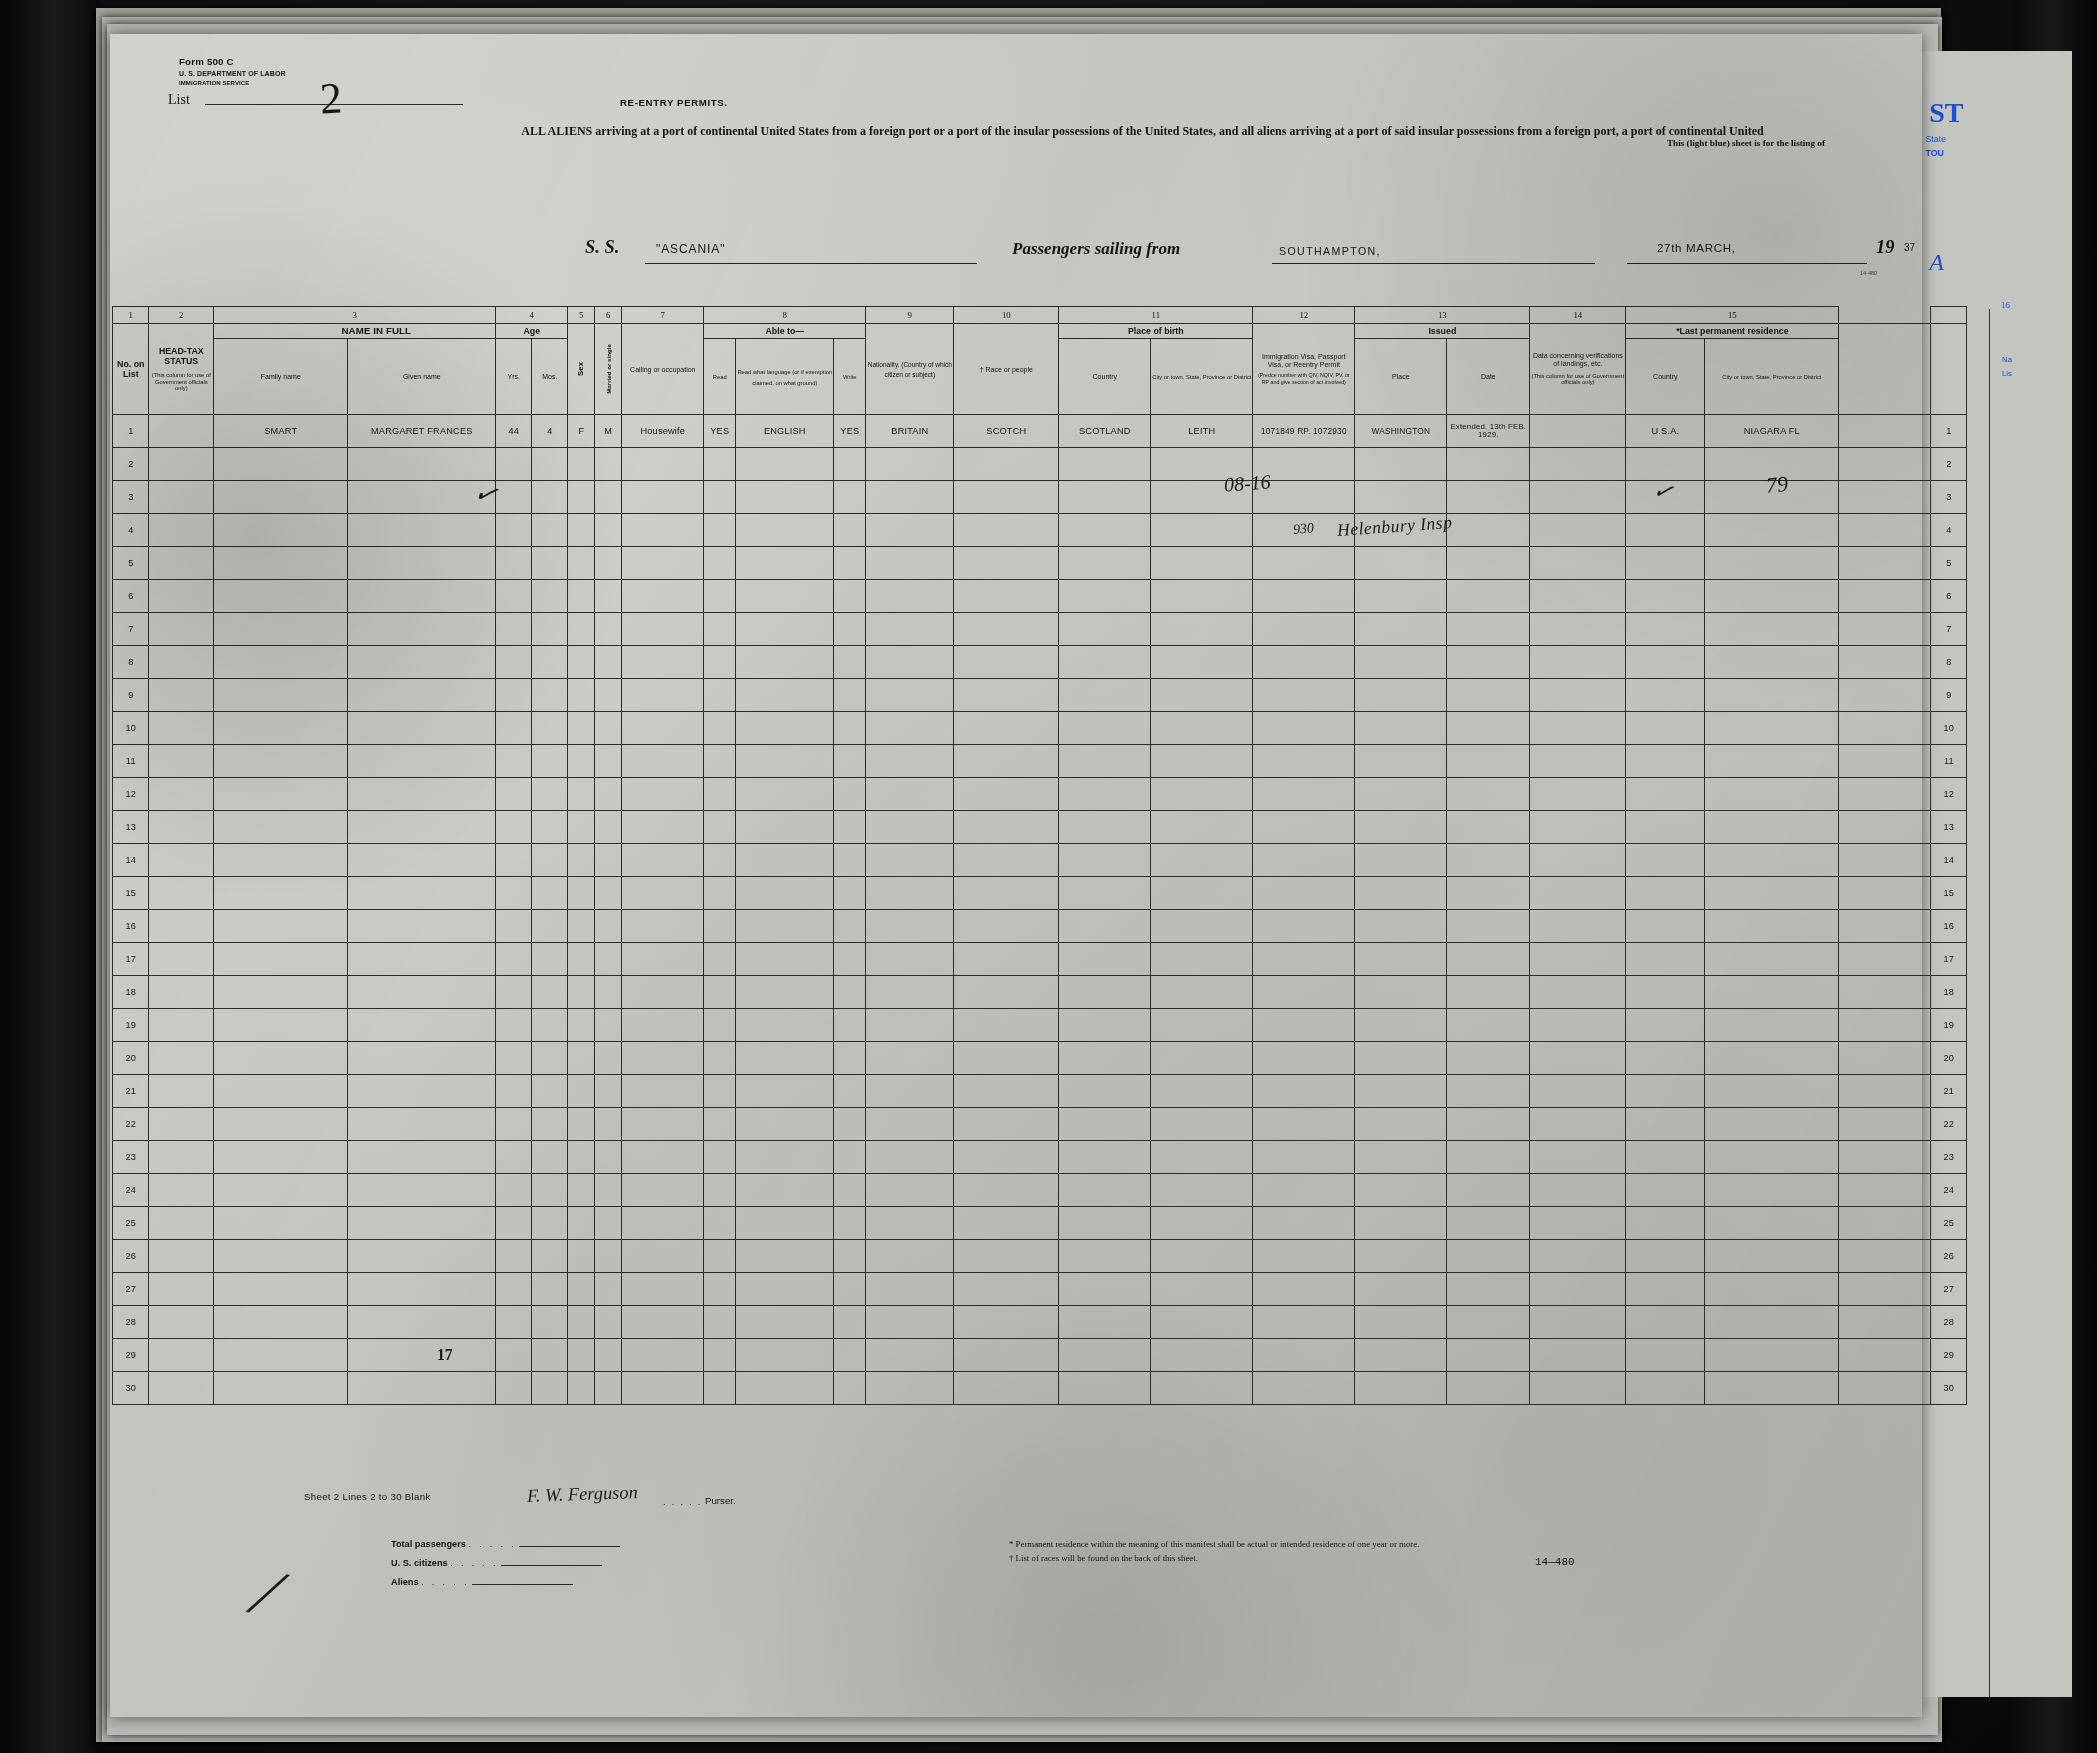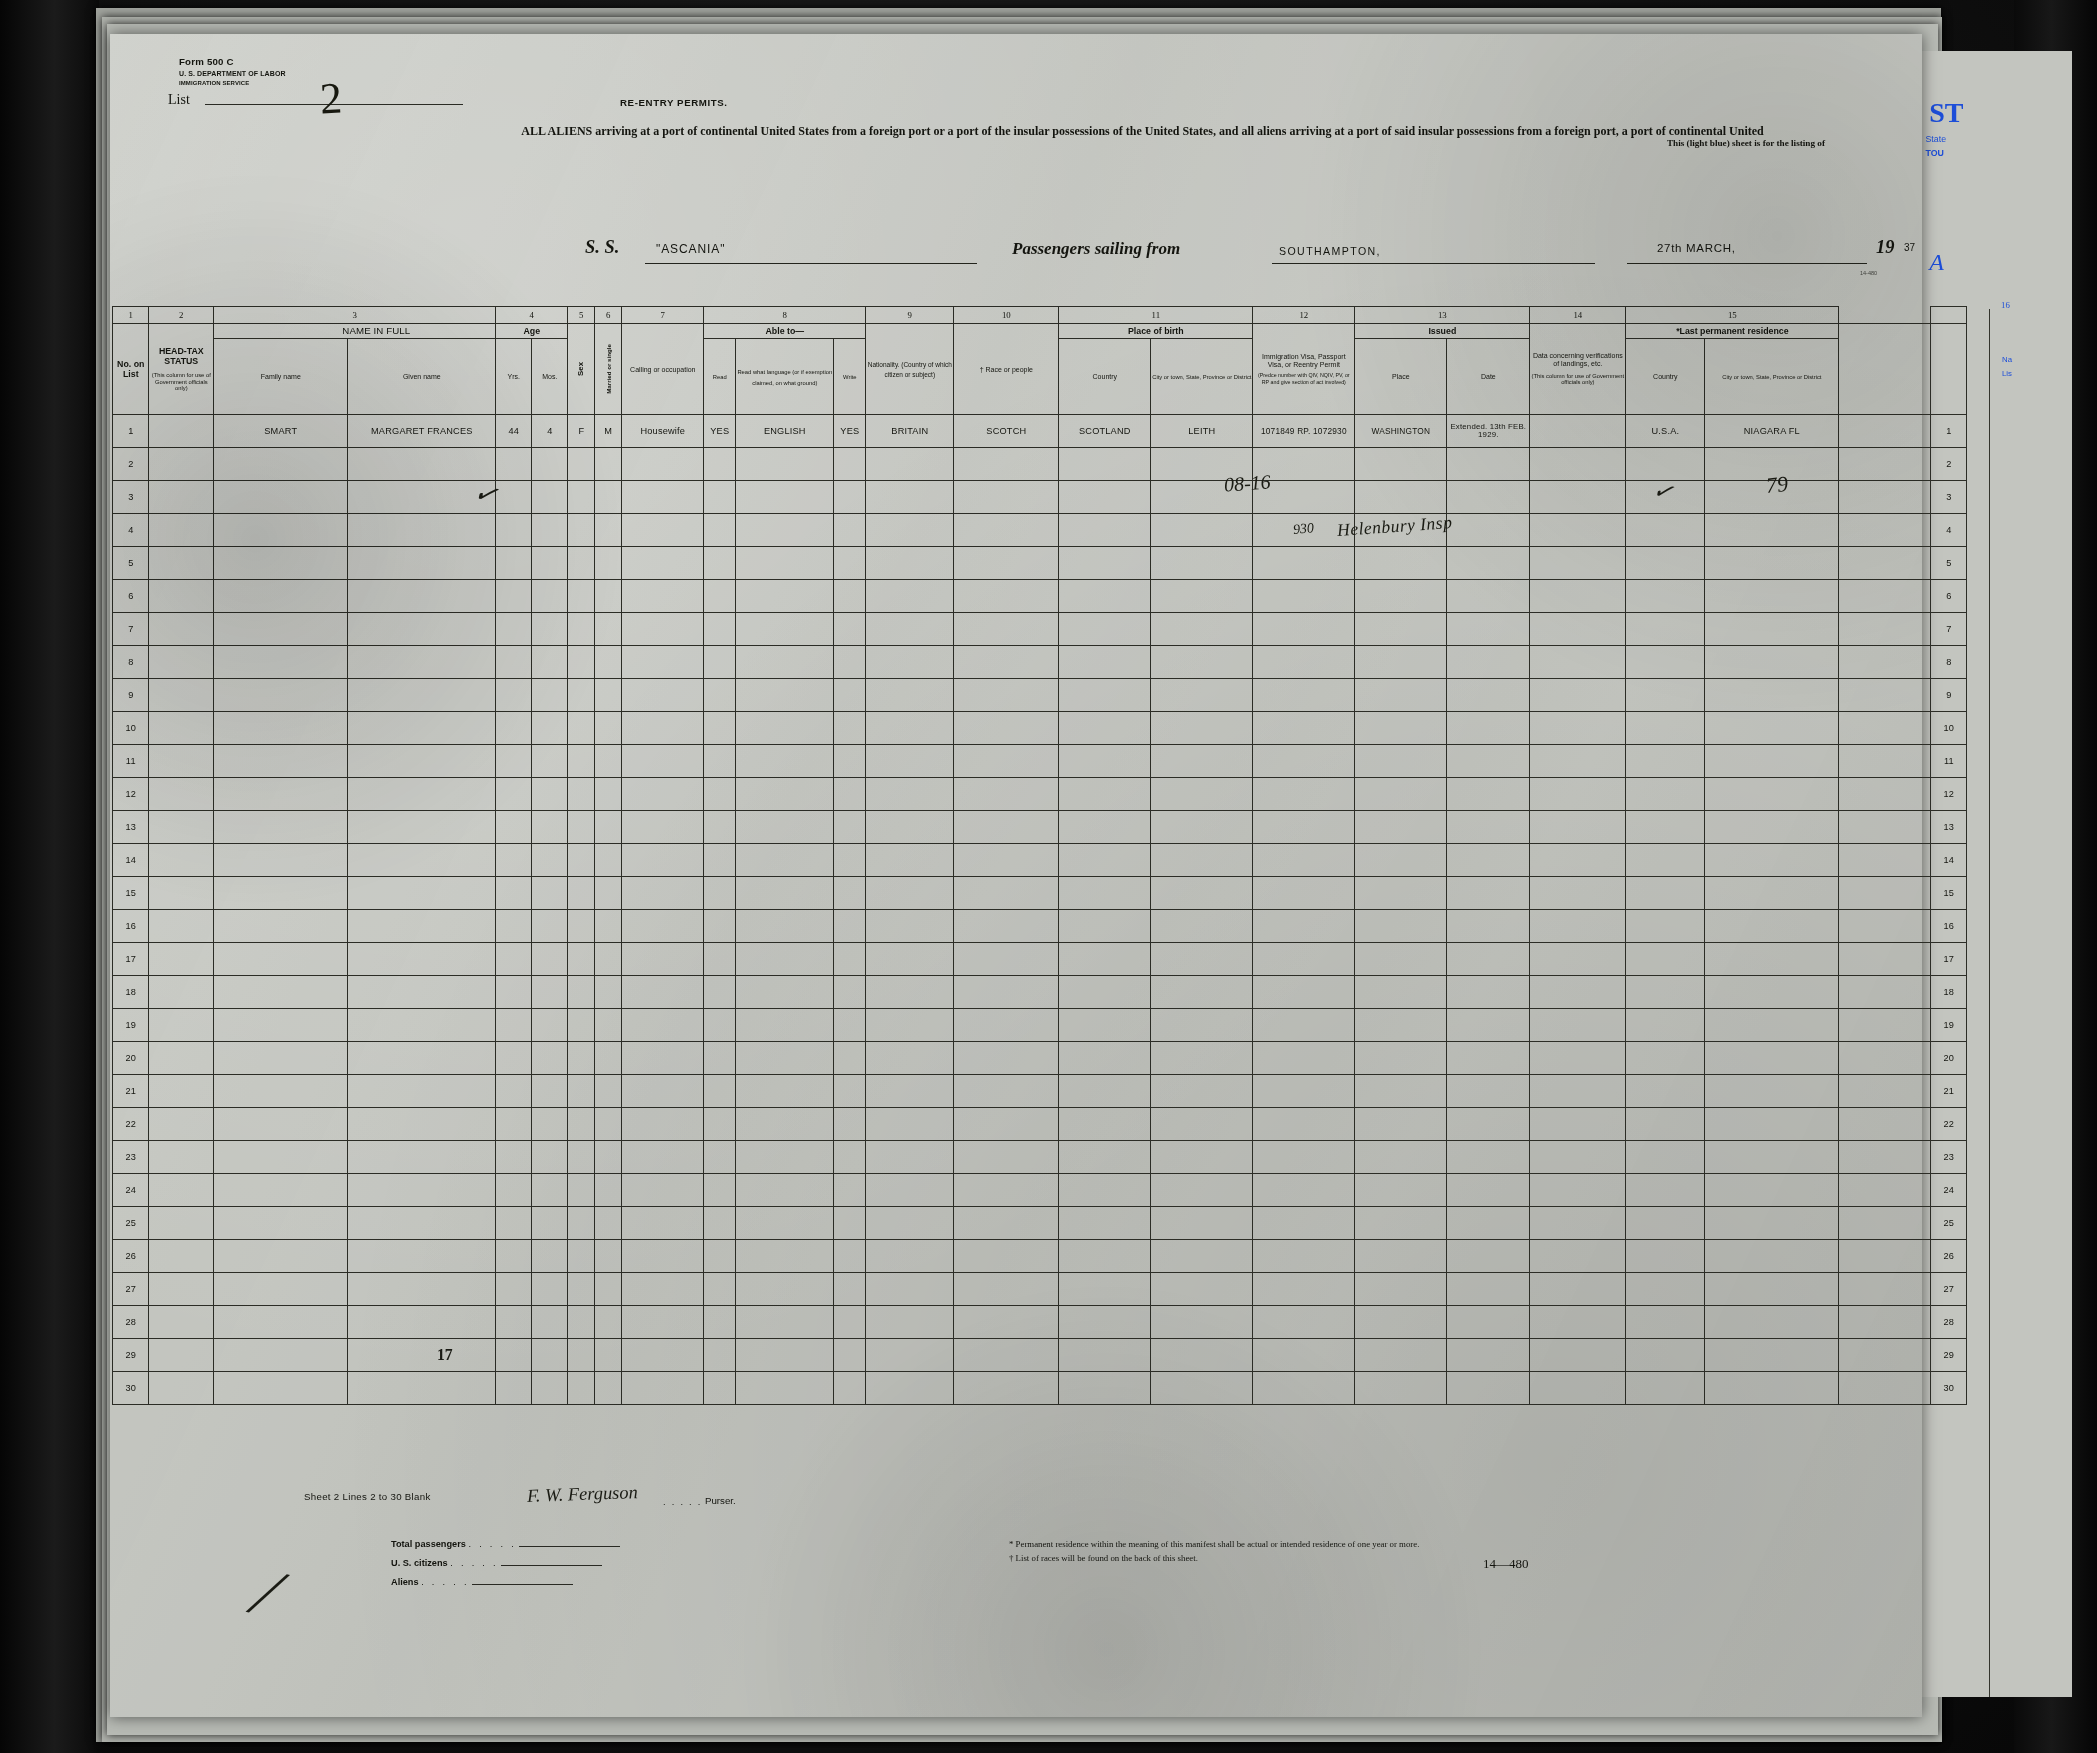--- a/index.html
+++ b/index.html
@@ -192,21 +192,21 @@
   tr.colnum td {
     height: 15.7px;
     font-size: 8.8px;
     font-family: "Liberation Serif", serif;
   }
   tr.headline th {
     font-size: 8.8px;
     line-height: 1.15;
     padding: 1.4px 0.9px;
   }
-  .hdr-big { font-size: 9.7px; font-weight: normal; letter-spacing:0.1px;padding-left:43px;}
+  .hdr-big { font-size: 9.7px; font-weight: bold; letter-spacing:0.1px;padding-left:43px;}
   .hdr-med { font-size: 8.8px; font-weight: bold; }
   .hdr-sm  { font-size: 7px; }
   .hdr-xs  { font-size: 5.8px; line-height:1.18; }
   .vert {
     writing-mode: vertical-rl;
     transform: rotate(180deg);
     white-space: nowrap;
     font-size: 7.8px;
     font-weight: bold;
     margin: 0 auto;
@@ -251,22 +251,22 @@
     line-height: 2.05; font-weight: bold;
   }
   .totals .dots { letter-spacing: 2.8px; font-weight: normal; }
   .totals .blankline { display:inline-block; width: 101px; border-bottom: 0.9px solid #2a2b24; }
   .footnotes {
     position: absolute; left: 899px; top: 1504px;
     font-size: 8.8px; font-family: "Liberation Serif", serif;
     line-height: 1.55;
   }
   .form-code {
-    position: absolute; left: 1373px; top: 1522px;
-    font-size: 13px; font-family: Liberation Serif, serif;
+    position: absolute; left: 1425px; top: 1522px;
+    font-size: 11px; font-family: Liberation Mono, monospace;
   }
 
   
   .punch {
     position: absolute;
     width: 20px; height: 20px; border-radius: 50%;
     background: #111;
   }
   .punch.half {
     background: linear-gradient(90deg,#111 0 50%, #cfd1cb 50% 100%);

